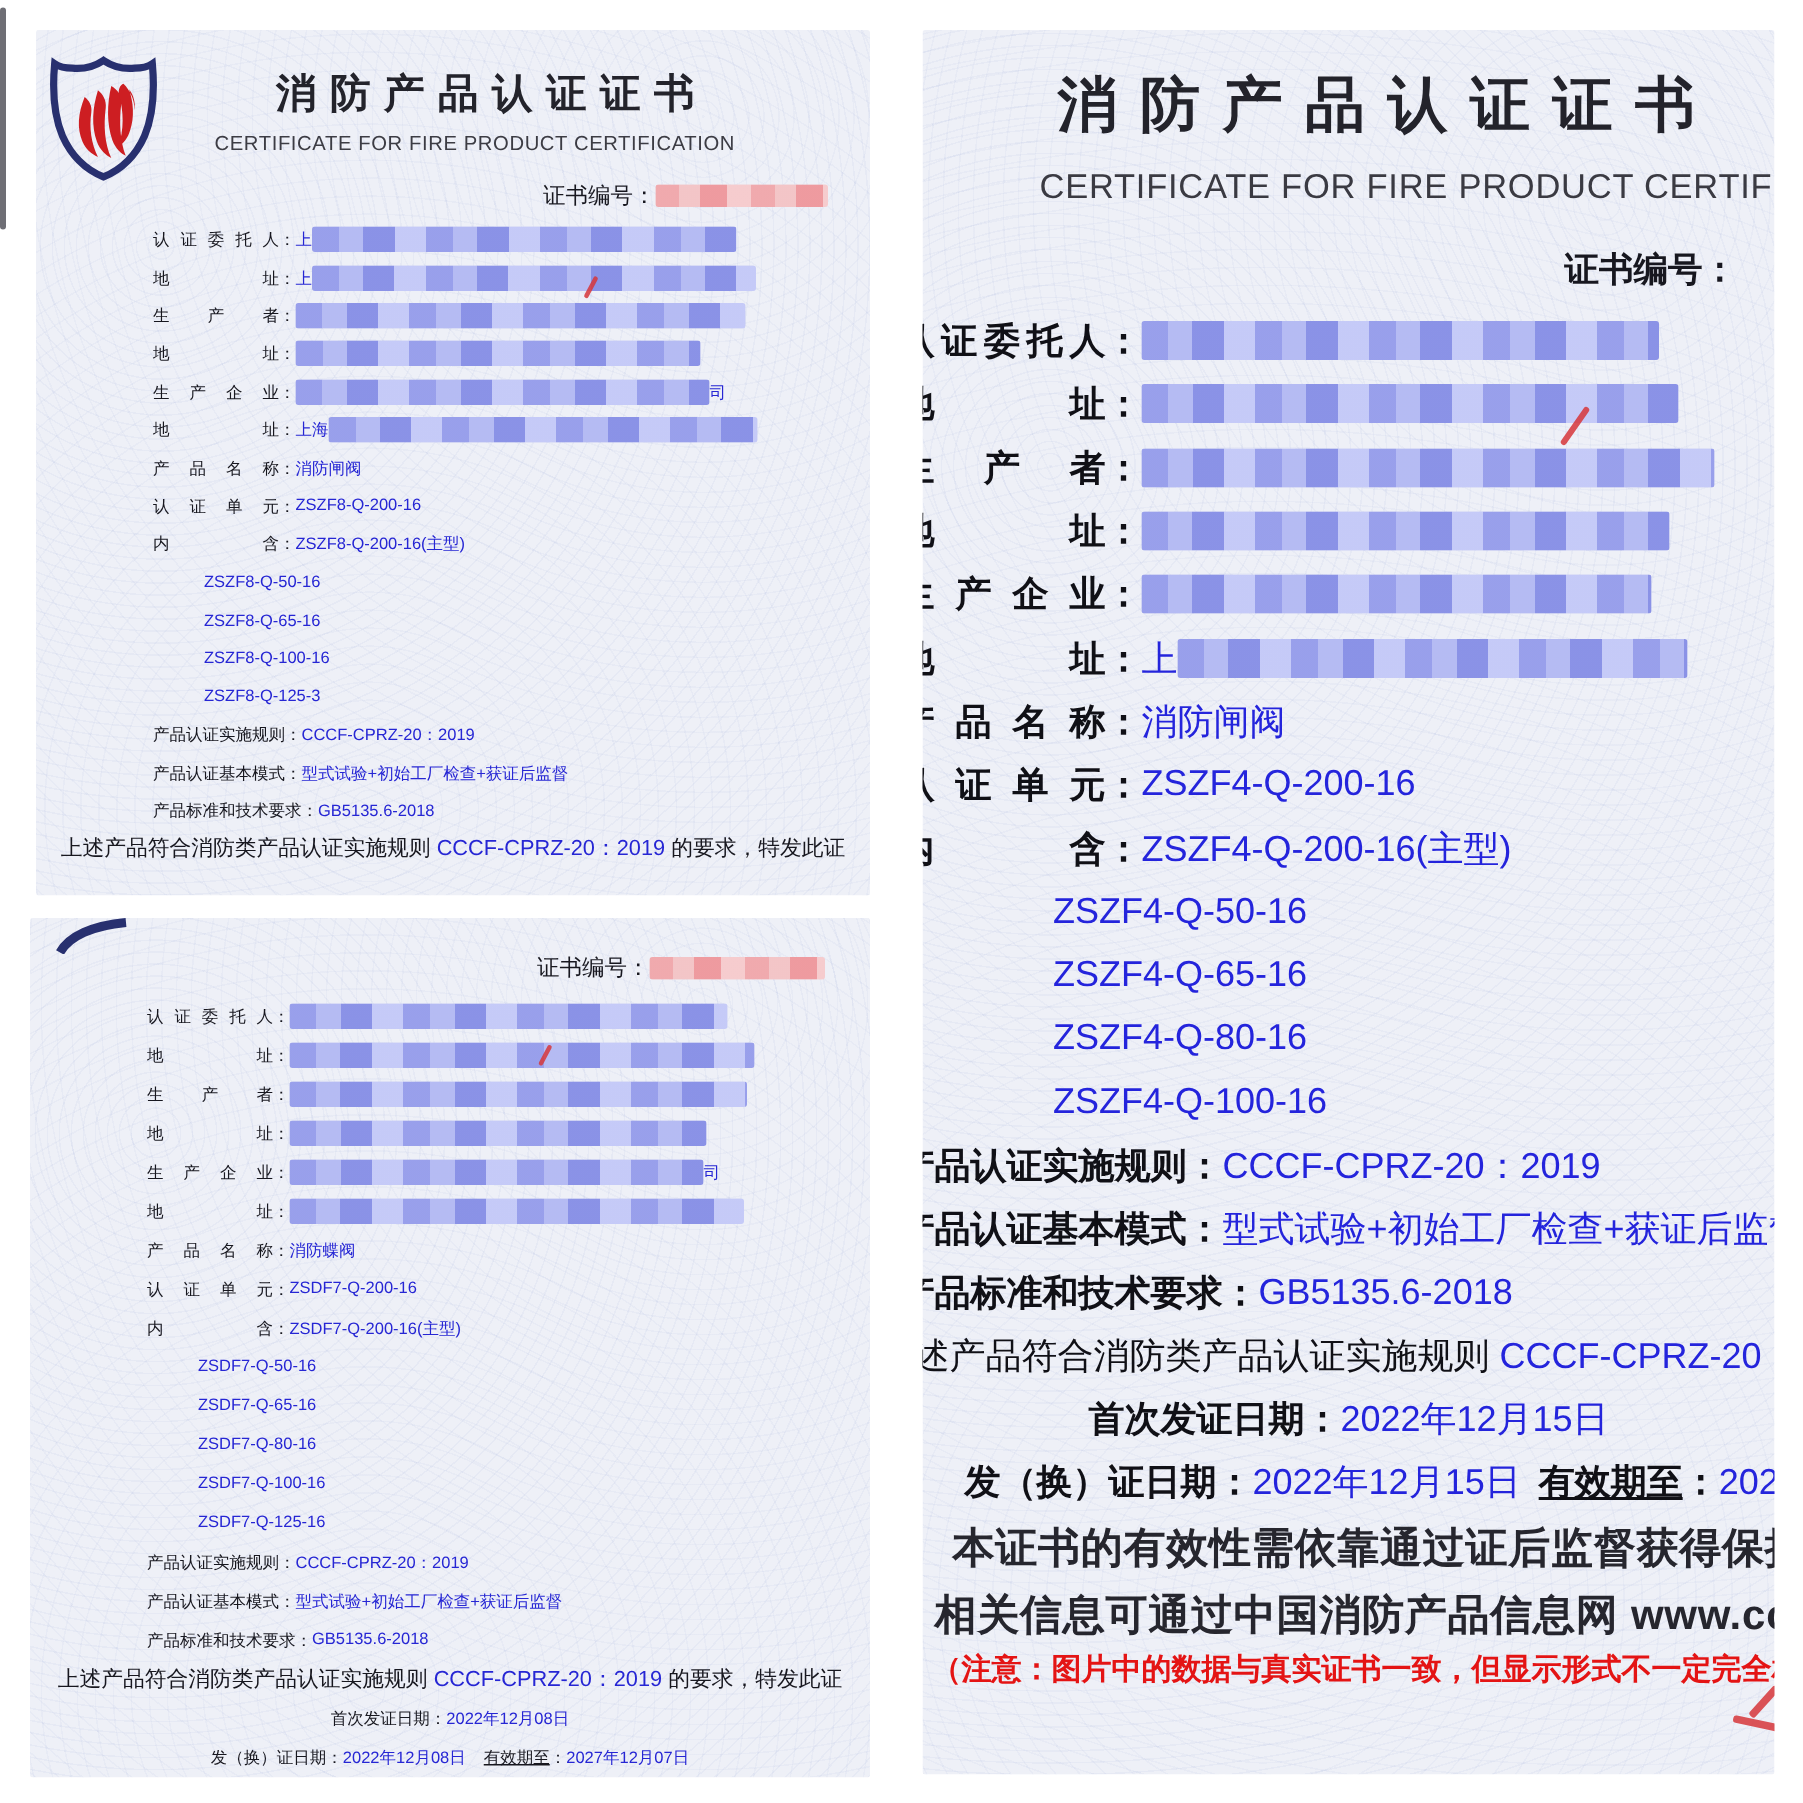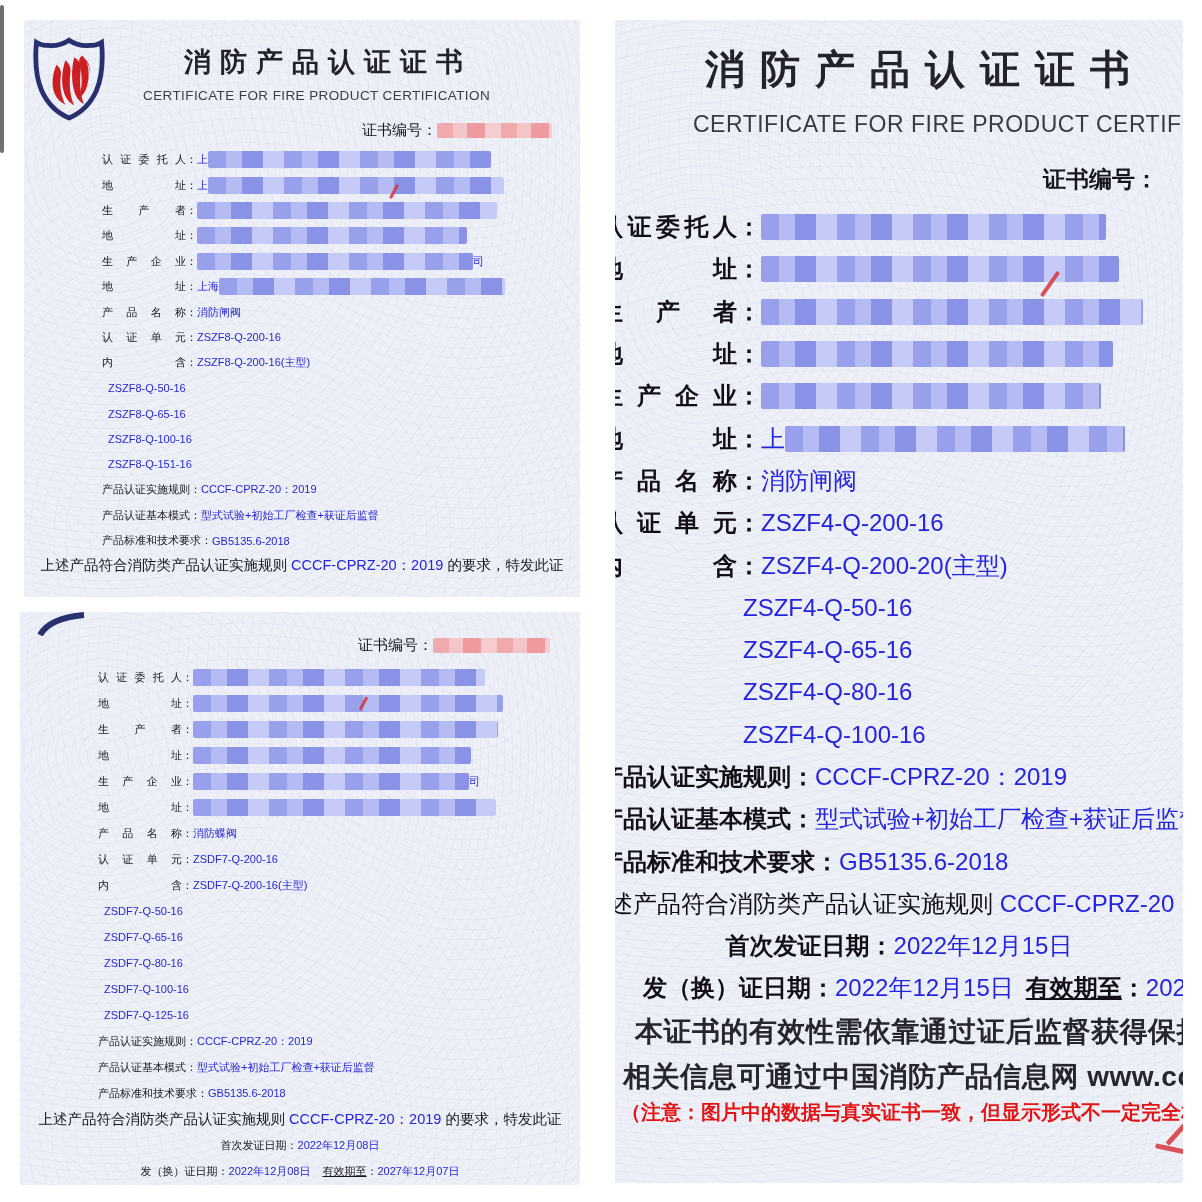--- a/index.html
+++ b/index.html
@@ -42,22 +42,22 @@
   .rC{display:flex;align-items:center;height:42.3px;margin-left:-16px;font-size:24px;white-space:nowrap;}
 
   .lblA{color:#17171f;white-space:pre;}
   .valA{color:#2626d4;white-space:pre;}
   .lblC{color:#101016;font-weight:600;white-space:pre;}
   .valC{color:#2424dc;white-space:pre;}
 
   .j5A{display:inline-block;width:84px;text-align:justify;text-align-last:justify;}
   .j5C{display:inline-block;width:138px;text-align:justify;text-align-last:justify;}
 
-  .mA{padding-left:84px;}
-  .mC{margin-left:16px;padding-left:112px;}
+  .mA{padding-left:112px;}
+  .mC{margin-left:0;padding-left:87px;}
 
   .center{justify-content:center;padding-left:0;}
   .centerC{justify-content:center;margin-left:0;}
   .reissueC{margin-left:28px;}
   .sp{margin-left:12px;text-decoration:underline;}
 
   .redact{display:inline-block;vertical-align:middle;border-radius:2px;}
   .rb{
     height:17px;
     background:#b6bbf0;
@@ -148,21 +148,21 @@
     <div class="rA mA">
         <span class="valA">ZSZF8-Q-50-16</span>
       </div>
     <div class="rA mA">
         <span class="valA">ZSZF8-Q-65-16</span>
       </div>
     <div class="rA mA">
         <span class="valA">ZSZF8-Q-100-16</span>
       </div>
     <div class="rA mA">
-        <span class="valA">ZSZF8-Q-151-16</span>
+        <span class="valA">ZSZF8-Q-125-3</span>
       </div>
     <div class="rA">
       <span class="lblA">产品认证实施规则</span>
         <span class="lblA">：</span>
       <span class="valA">CCCF-CPRZ-20：2019</span>
     </div>
     <div class="rA">
       <span class="lblA">产品认证基本模式</span>
         <span class="lblA">：</span>
       <span class="valA">型式试验+初始工厂检查+获证后监督</span>
@@ -320,21 +320,21 @@
     <div class="rC">
       <span class="lblC"><span class="j5C">产品名称</span><span>：</span></span>
       <span class="valC">消防闸阀</span>
     </div>
     <div class="rC">
       <span class="lblC"><span class="j5C">认证单元</span><span>：</span></span>
       <span class="valC">ZSZF4-Q-200-16</span>
     </div>
     <div class="rC">
       <span class="lblC"><span class="j5C">内含</span><span>：</span></span>
-      <span class="valC">ZSZF4-Q-200-20(主型)</span>
+      <span class="valC">ZSZF4-Q-200-16(主型)</span>
     </div>
     <div class="rC mC">
         <span class="valC">ZSZF4-Q-50-16</span>
       </div>
     <div class="rC mC">
         <span class="valC">ZSZF4-Q-65-16</span>
       </div>
     <div class="rC mC">
         <span class="valC">ZSZF4-Q-80-16</span>
       </div>

